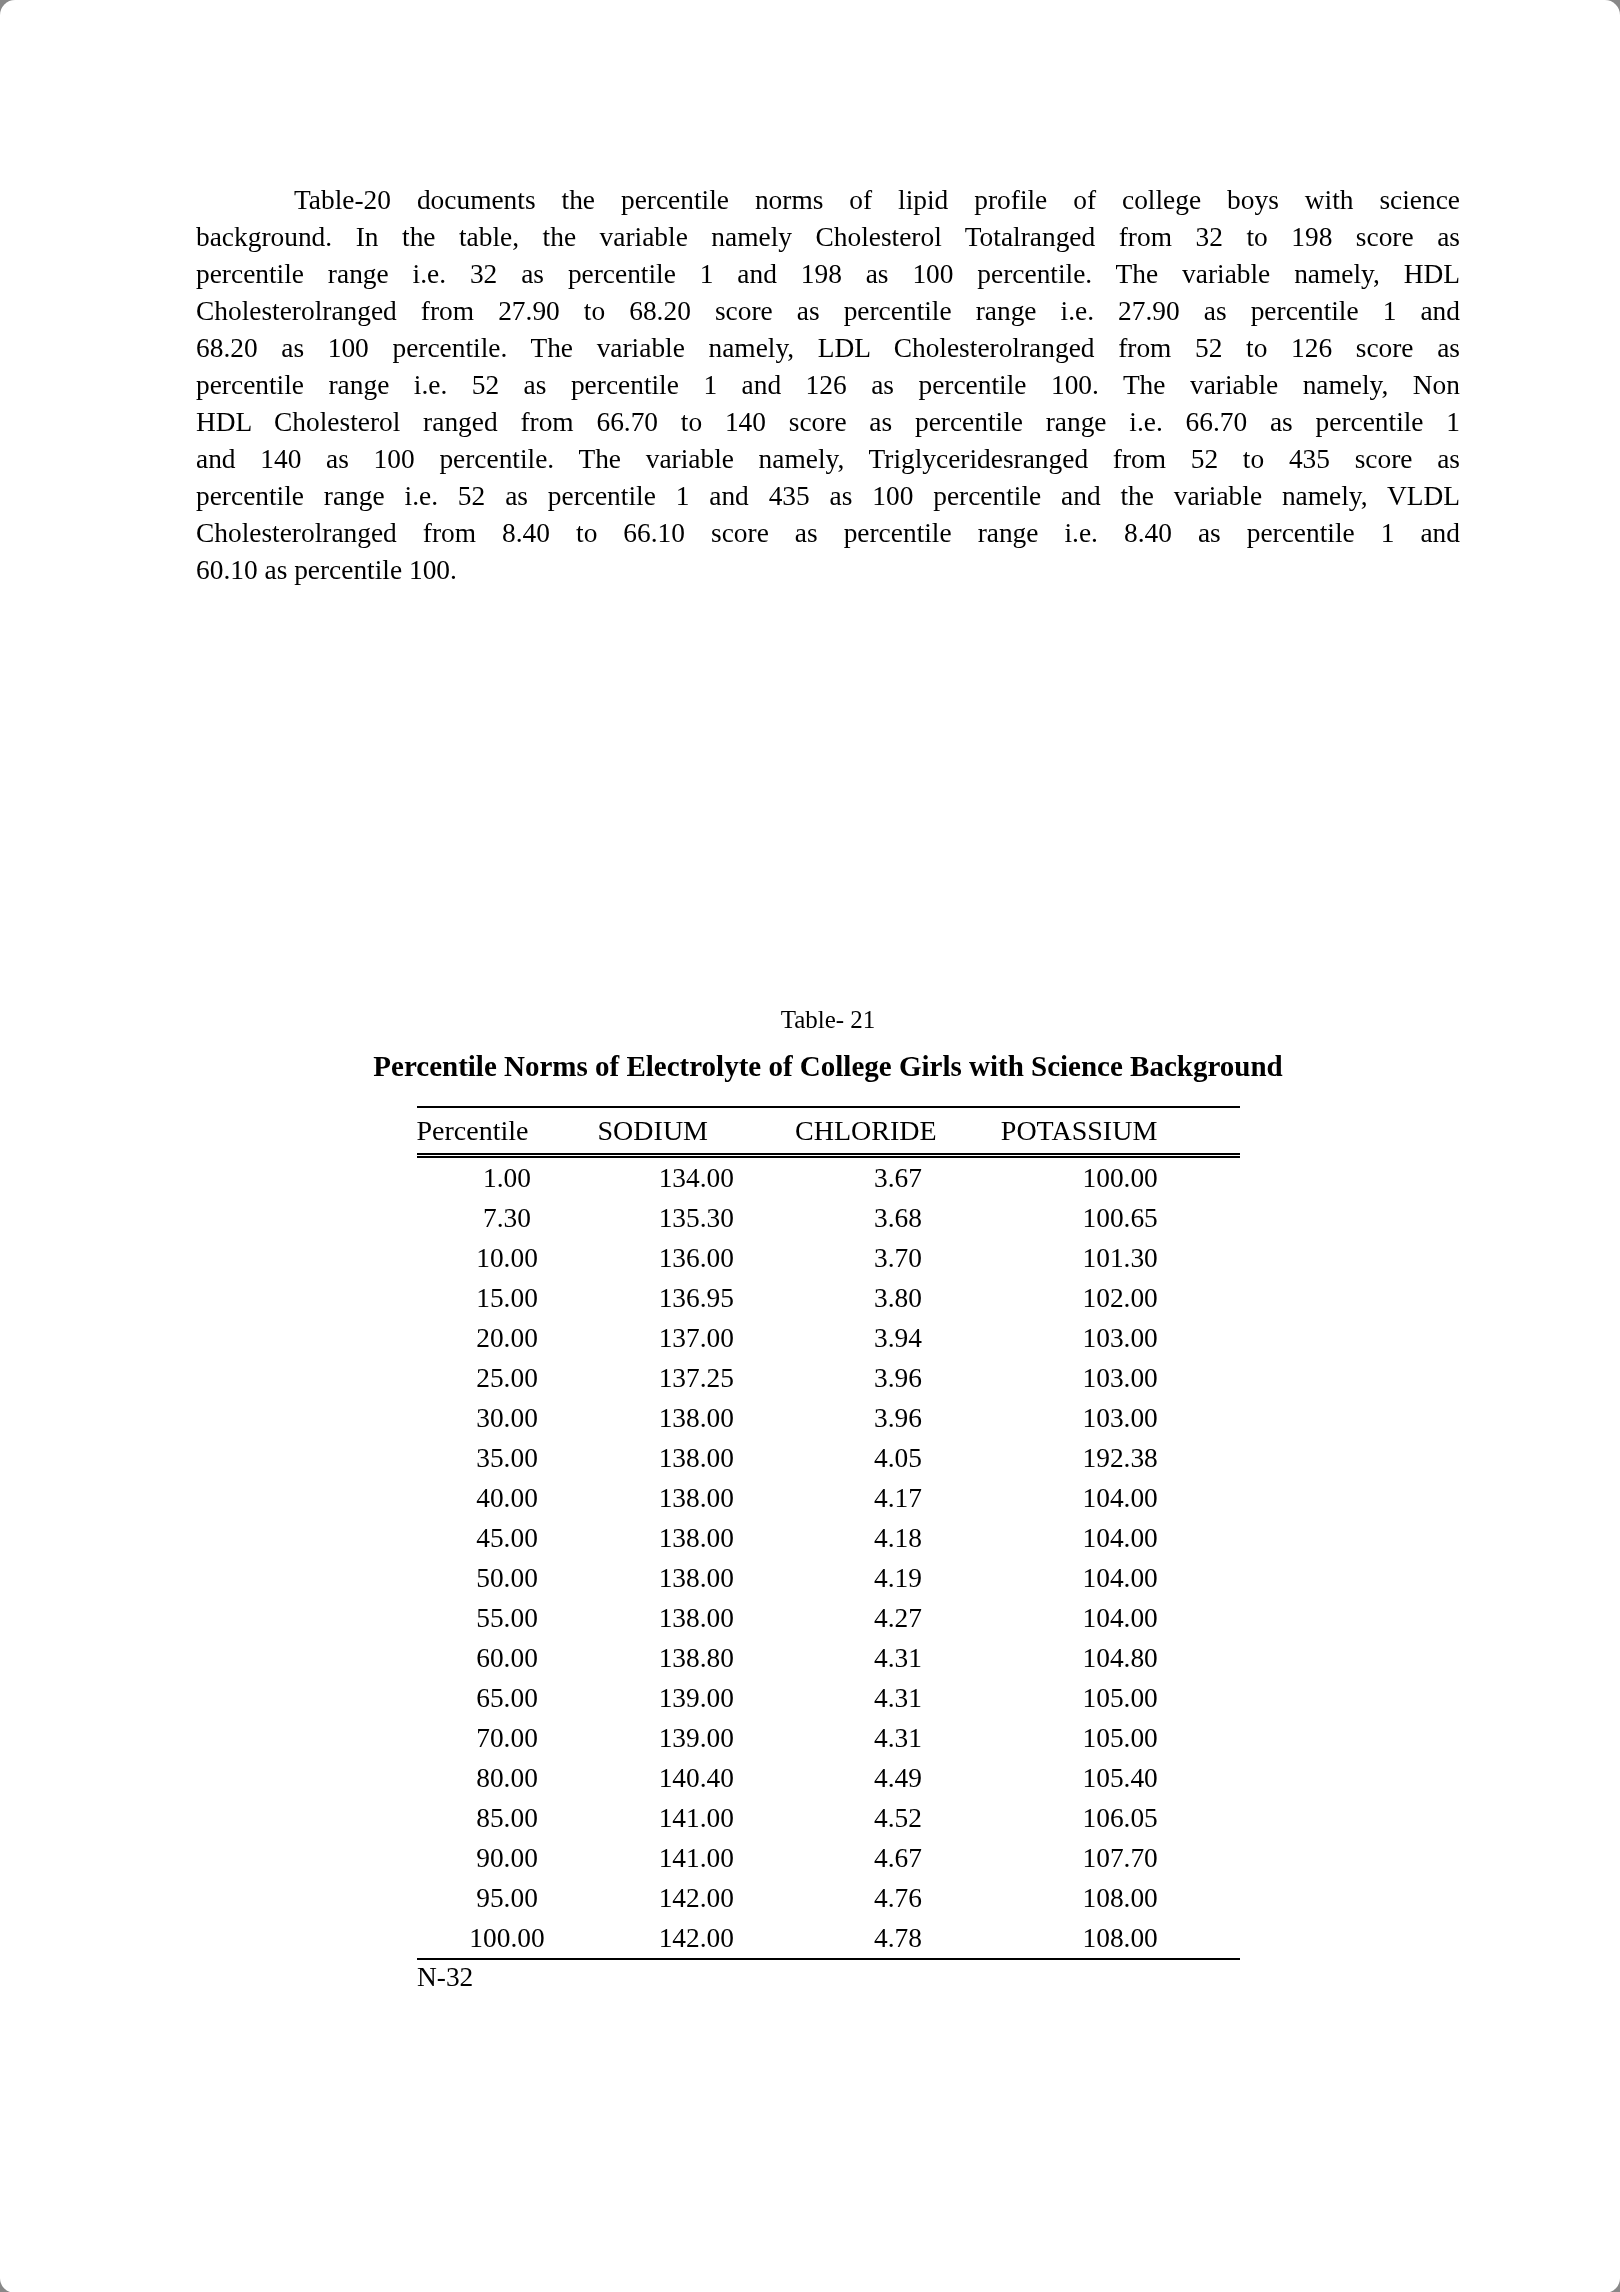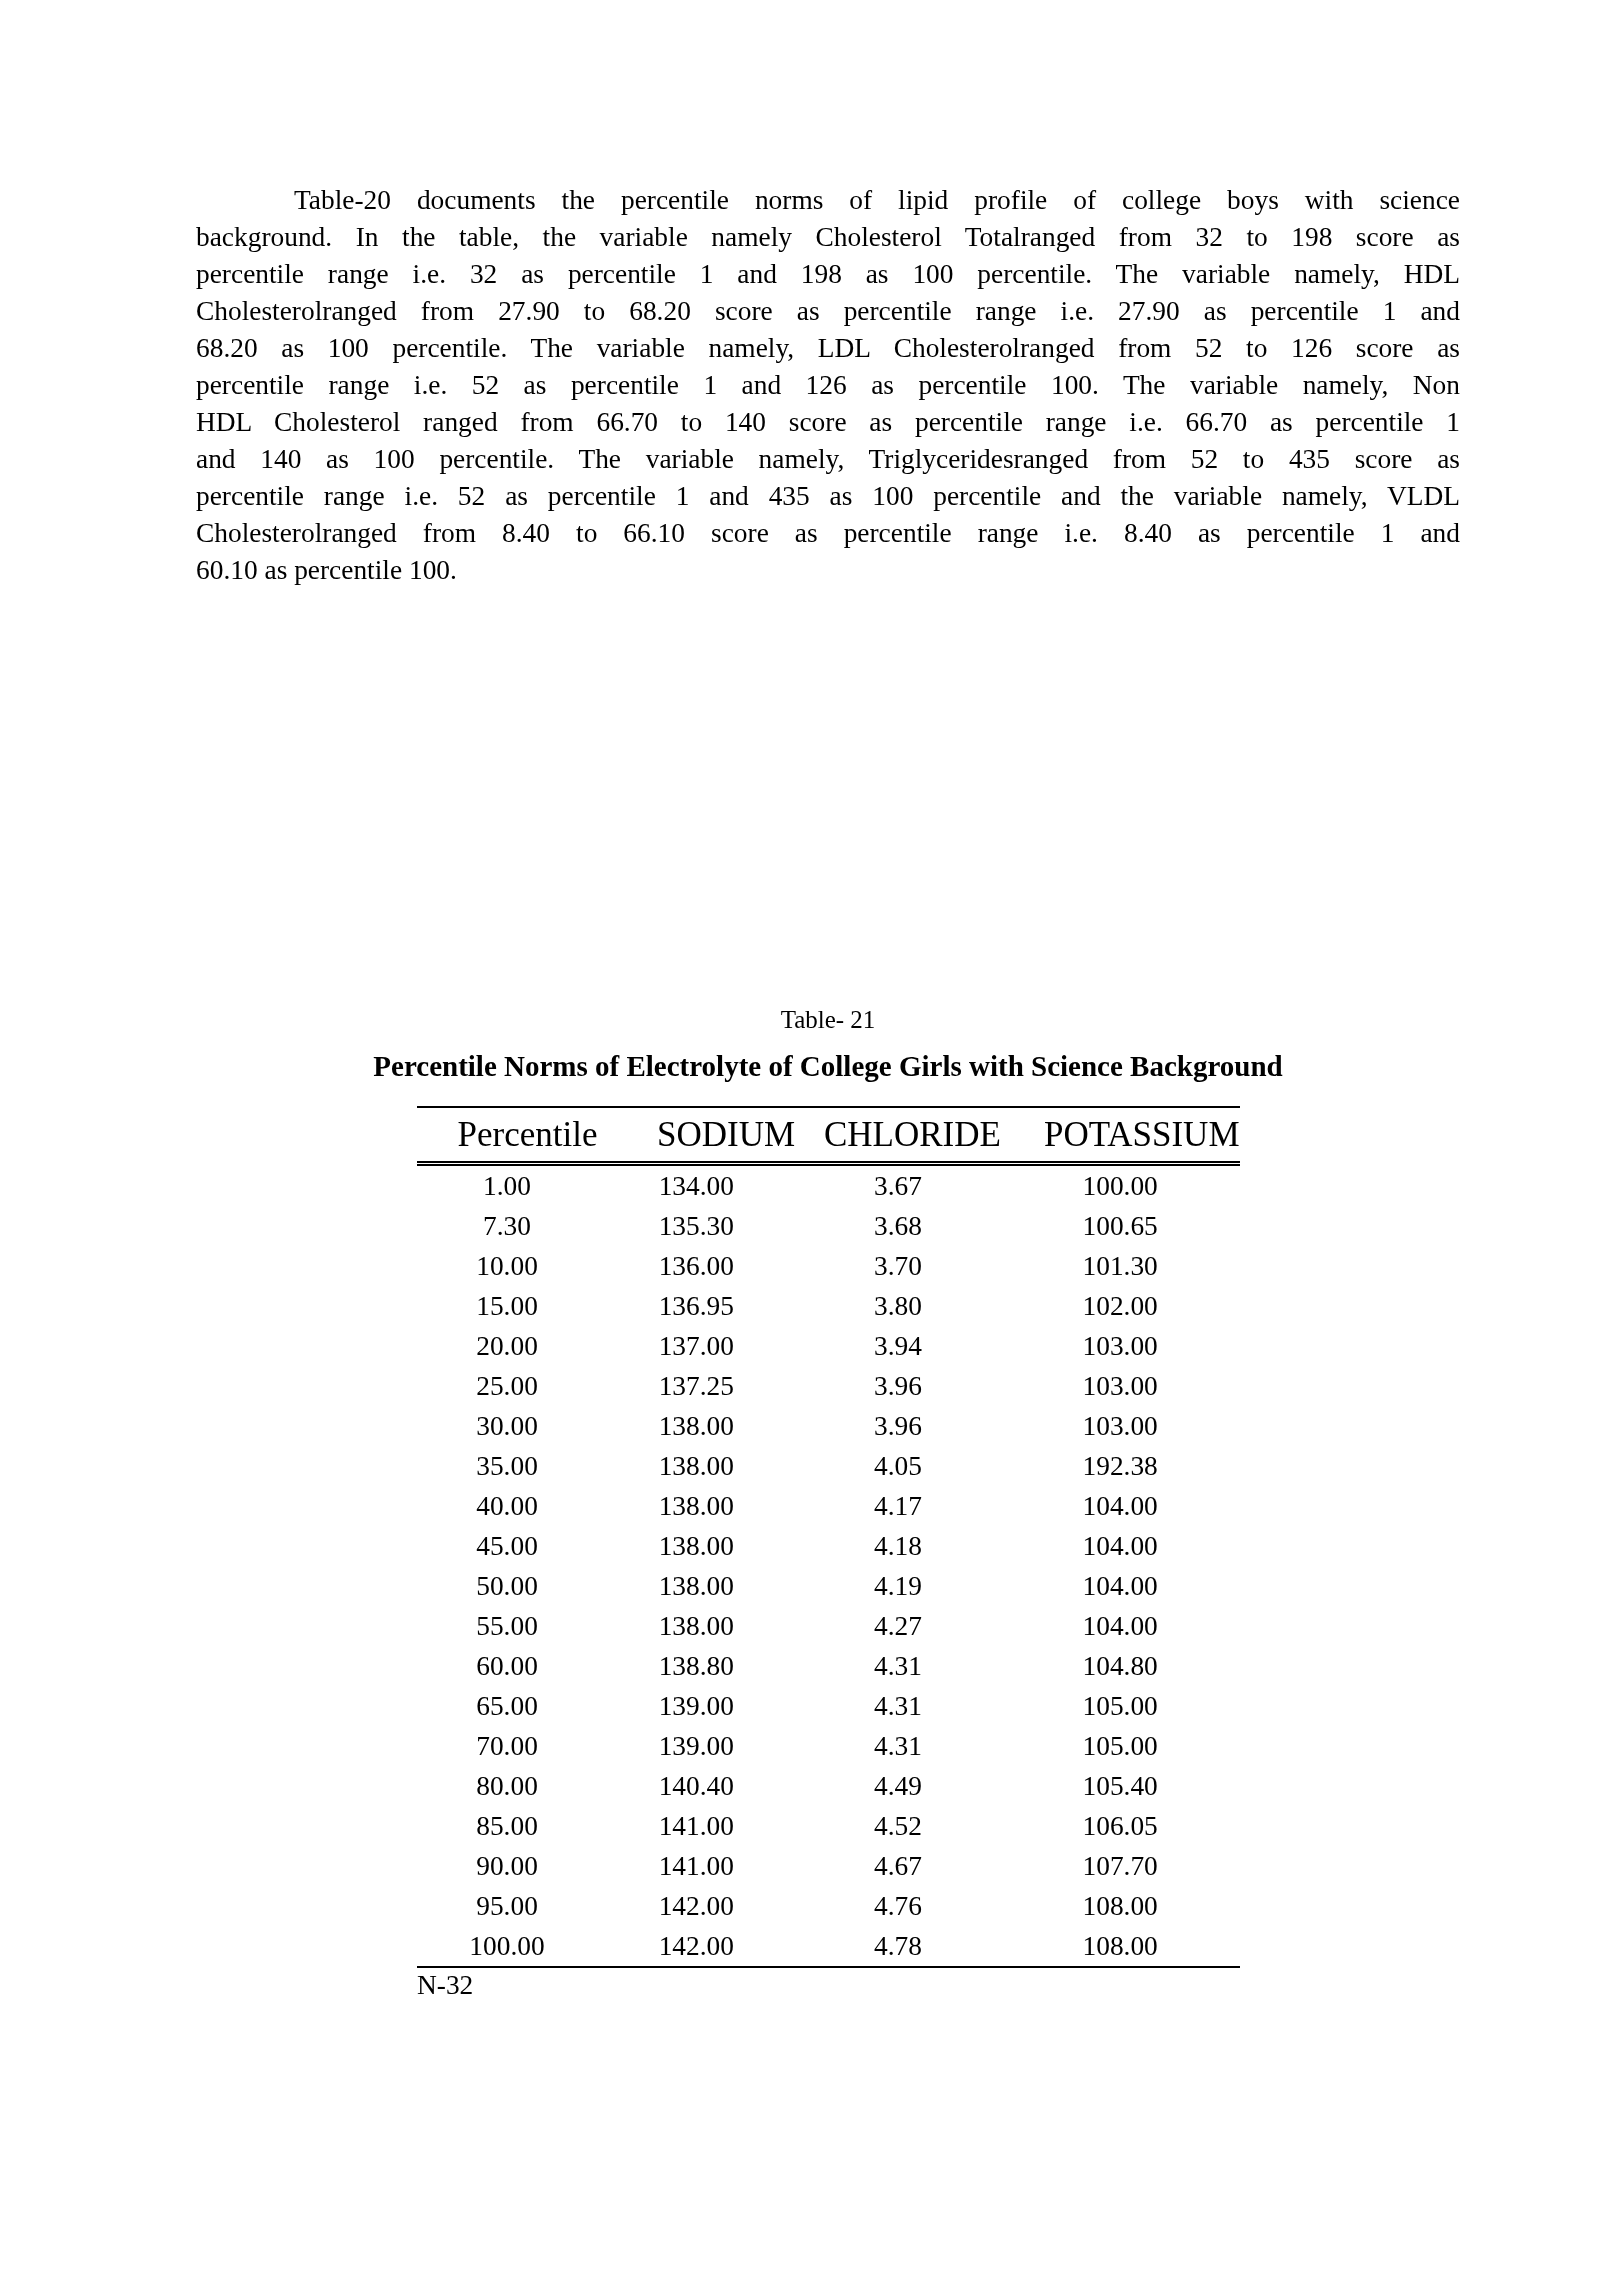--- a/index.html
+++ b/index.html
@@ -9,20 +9,21 @@
   }
   .page {
     position: relative;
     width: 1620px;
     height: 2293px;
     margin: 0 auto;
     background: #ffffff;
     color: #000000;
     font-family: "Liberation Serif", "DejaVu Serif", serif;
     overflow: hidden;
+    border-radius: 15px;
   }
   .content {
     padding: 0 160px 0 196px;
   }
   
   .paragraph {
     margin-top: 182px;
     font-size: 27.4px;
     line-height: 37px;
   }
@@ -56,22 +57,22 @@
     table-layout: fixed;
     border-top: 2.9px solid #000;
     border-bottom: 2.9px solid #000;
   }
   table.norms-table col.c1 { width: 22%; }
   table.norms-table col.c2 { width: 24%; }
   table.norms-table col.c3 { width: 25%; }
   table.norms-table col.c4 { width: 29%; }
   table.norms-table th {
     font-weight: normal;
-    font-size: 35px;
-    text-align: right;
+    font-size: 28px;
+    text-align: left;
     padding: 6.9px 0 5.9px 0;
     border-bottom: 5.9px double #000;
   }
   table.norms-table td {
     font-size: 27.4px;
     text-align: center;
     height: 40px;
     padding: 0;
     vertical-align: middle;
   }

